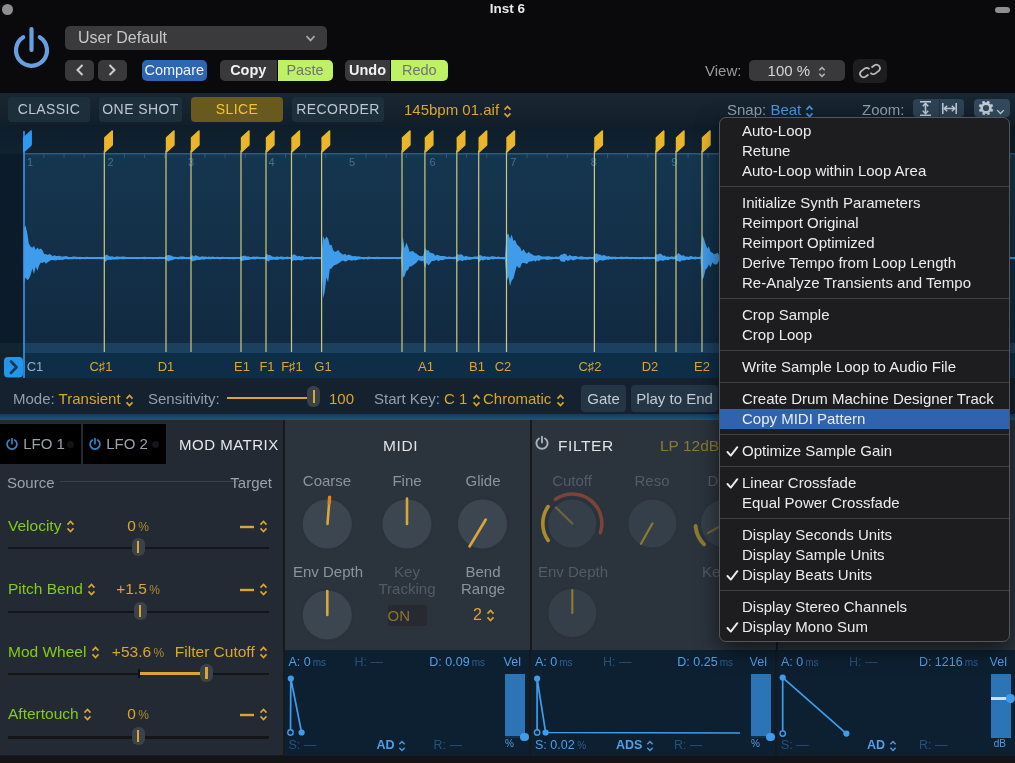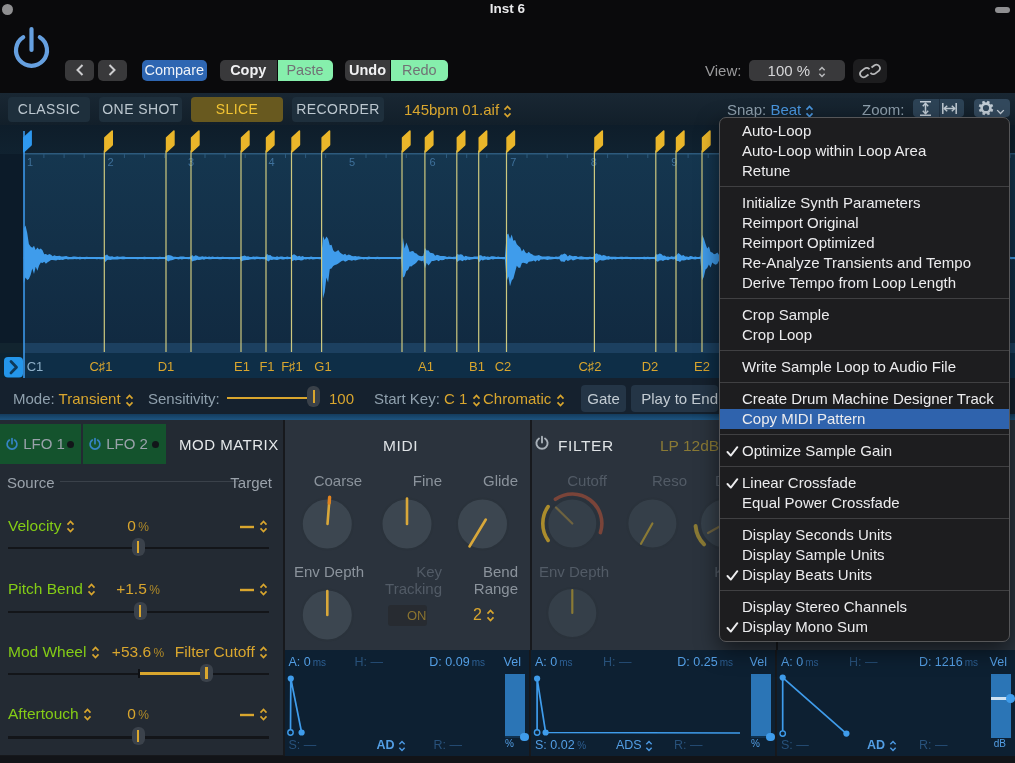--- a/index.html
+++ b/index.html
@@ -5,47 +5,47 @@
 #root{position:absolute;left:0;top:0;width:1015px;height:763px;overflow:hidden}
 .abs{position:absolute}
 
 #hdr{position:absolute;left:0;top:0;width:1015px;height:88px;background:#0a0a0c}
 #inst{position:absolute;left:0;top:1px;width:1015px;text-align:center;font-size:13.5px;font-weight:bold;color:#e9e9eb}
 #dot{position:absolute;left:1.5px;top:3.5px;width:11px;height:11px;border-radius:50%;background:#8f8f91}
 #pill{position:absolute;right:5px;top:6.5px;width:15px;height:6px;border-radius:3px;background:#8f8f91}
 #preset{position:absolute;left:65px;top:26px;width:262px;height:23.5px;background:#3a3a3c;border-radius:5px;color:#c6c7c9;font-size:16px;line-height:23px;padding-left:13px}
 #preset svg{position:absolute;right:11px;top:9px}
 .hbtn{position:absolute;top:59.5px;height:21px;background:#39393b;border-radius:5px;color:#d6d6d8;font-size:14.5px;line-height:21px;text-align:center}
-.hbtn.dim{background:#86efac;color:#717275}
+.hbtn.dim{background:#bef264;color:#717275}
 .hbtn.blue{background:#2e66b2;color:#eef2f8}
 .hbtn.bold{font-weight:bold;color:#f0f0f2}
 
 #tabbar{position:absolute;left:0;top:93px;width:1015px;height:32px;background:linear-gradient(#192733,#121f2a)}
 .tab{position:absolute;top:3.5px;height:25px;background:#1e2f3c;border-radius:4px;color:#bcc7cf;font-size:14px;line-height:25px;text-align:center;letter-spacing:0.4px}
 .tab.sel{background:#68591f;color:#f2c433}
 
 #wave{position:absolute;left:0;top:125px;width:1015px;height:253px}
 
 #modebar{position:absolute;left:0;top:378px;width:1015px;height:35.5px;background:#15212e;font-size:15px}
 #modebar .t{position:absolute;top:12px;white-space:nowrap}
 #blueline{position:absolute;left:0;top:413.5px;width:1015px;height:6.8px;background:linear-gradient(180deg,#143c5e,#1d5480)}
 
 #lower{position:absolute;left:0;top:420.3px;width:1015px;height:342.7px;background:#16181c}
 #mm{position:absolute;left:0;top:420.3px;width:283px;height:335px;background:#232a33;font-size:15.5px}
-.lfotab{position:absolute;top:3.5px;height:40px;background:#14532d;color:#9aa2ab;line-height:40px;font-size:15px;white-space:nowrap}
+.lfotab{position:absolute;top:3.5px;height:40px;background:#000000;color:#9aa2ab;line-height:40px;font-size:15px;white-space:nowrap}
 .mmlab{position:absolute;color:#84cc16;white-space:nowrap;font-size:15.5px}
 .mmval{position:absolute;left:0;width:276px;text-align:center;color:#d9a62e;white-space:nowrap;font-size:15.5px}
 .mmtgt{position:absolute;right:15px;color:#d9a62e;white-space:nowrap;text-align:right;font-size:15.5px}
 .pct{font-size:12px;color:#b08a28}
 .mmtrack{position:absolute;left:8px;width:261px;height:2.4px;background:#131519}
 .mmhandle{position:absolute;width:13px;height:18px;background:#3b424b;border-radius:6px}
 .mmhandle i{position:absolute;left:5.4px;top:3px;width:2.2px;height:12px;background:#d9a62e}
 #sect{position:absolute;left:283px;top:420.3px;width:732px;height:229.7px;background:#2b333d}
 .vline{position:absolute;top:420.3px;width:2px;height:335px;background:#17191d}
-.klab{position:absolute;color:#8b939c;font-size:15px;line-height:16.5px;text-align:right;white-space:nowrap}
+.klab{position:absolute;color:#8b939c;font-size:15px;line-height:16.5px;text-align:center;white-space:nowrap}
 .klab.dim{color:#525b66}
 .sect-title{position:absolute;color:#dfe3e6;font-size:15.5px;letter-spacing:0.6px;white-space:nowrap}
 
 .env{position:absolute;top:650px;height:106px;background:#0d2032}
 .ehead,.efoot{position:absolute;left:0;width:100%;height:23px;font-size:12.5px}
 .efoot{bottom:0}
 .ehead>span,.efoot>span{position:absolute;top:5px;white-space:nowrap}
 .eb{color:#539ee4}
 .ed{color:#28517a}
 .eu{font-size:10px;color:#2c5e92}
@@ -59,20 +59,23 @@
 </style></head><body>
 <div id="root">
     <div id="hdr">
       <div id="dot"></div>
       <div id="pill"></div>
       <div id="inst">Inst 6</div>
       <svg class="abs" width="44" height="50" viewBox="0 0 44 50" style="left:10px;top:26px">
         <path d="M21.5 3 V24" stroke="#66a0e0" stroke-width="4.2" stroke-linecap="round" fill="none"></path>
         <path d="M13.2 11.2 A15.5 15.5 0 1 0 29.8 11.2" stroke="#66a0e0" stroke-width="4.2" stroke-linecap="round" fill="none"></path>
       </svg>
+      <div id="preset">User Default<svg width="11" height="7" viewBox="0 0 11 7" style="vertical-align:middle">
+          <path d="M1.5 1.2 L5.5 5.4 L9.5 1.2" fill="none" stroke="#a8a8aa" stroke-width="1.7"></path>
+        </svg></div>
       <div class="hbtn" style="left:65px;width:29px"><svg width="10" height="12" viewBox="0 0 10 12" style="vertical-align:-1.5px">
           <path d="M7.5 1 L2.5 6 L7.5 11" fill="none" stroke="#cdcdcf" stroke-width="2"></path>
         </svg></div>
       <div class="hbtn" style="left:97.5px;width:29px"><svg width="10" height="12" viewBox="0 0 10 12" style="vertical-align:-1.5px">
           <path d="M2.5 1 L7.5 6 L2.5 11" fill="none" stroke="#cdcdcf" stroke-width="2"></path>
         </svg></div>
       <div class="hbtn blue" style="left:142px;width:64.5px">Compare</div>
       <div class="hbtn bold" style="left:219.5px;width:57.5px;border-radius:5px 0 0 5px">Copy</div>
       <div class="hbtn dim" style="left:277.5px;width:55px;border-radius:0 5px 5px 0">Paste</div>
       <div class="hbtn bold" style="left:345px;width:45px;border-radius:5px 0 0 5px">Undo</div>
@@ -213,21 +216,21 @@
       <div class="t" style="left:329px;color:#d9a62e">100</div>
       <div class="t" style="left:374px;color:#8fa0ad">Start Key: <span style="color:#d9a62e">C 1</span>&nbsp;<svg width="9" height="13" viewBox="0 0 9 13" style="vertical-align:middle">
           <path d="M1.5 4.6 L4.5 1.4 L7.5 4.6" fill="none" stroke="#d9a62e" stroke-width="1.6"></path>
           <path d="M1.5 8.4 L4.5 11.6 L7.5 8.4" fill="none" stroke="#d9a62e" stroke-width="1.6"></path>
         </svg></div>
       <div class="t" style="left:483px;color:#d9a62e">Chromatic&nbsp;<svg width="9" height="13" viewBox="0 0 9 13" style="vertical-align:middle">
           <path d="M1.5 4.6 L4.5 1.4 L7.5 4.6" fill="none" stroke="#d9a62e" stroke-width="1.6"></path>
           <path d="M1.5 8.4 L4.5 11.6 L7.5 8.4" fill="none" stroke="#d9a62e" stroke-width="1.6"></path>
         </svg></div>
       <div class="abs" style="left:581px;top:6.5px;width:45px;height:27px;background:#243546;border-radius:4px;color:#c3ccd3;text-align:center;line-height:27px">Gate</div>
-      <div class="abs" style="left:631px;top:6.5px;width:87px;height:27px;background:#243546;border-radius:4px;color:#c3ccd3;text-align:right;line-height:27px">Play to End</div>
+      <div class="abs" style="left:631px;top:6.5px;width:87px;height:27px;background:#243546;border-radius:4px;color:#c3ccd3;text-align:center;line-height:27px">Play to End</div>
     </div>
     <div id="blueline"></div>
     <div id="lower"></div>
     <div id="sect"></div>
     <div id="mm">
       <div class="lfotab" style="left:0;width:81px"><span style="margin-left:5px"><svg width="14" height="14" viewBox="0 0 20 20" style="vertical-align:-2px">
             <path d="M10 2.2 V9.5" stroke="#3584c4" stroke-width="2.4" stroke-linecap="round" fill="none"></path>
             <path d="M6.2 4.4 A7 7 0 1 0 13.8 4.4" stroke="#3584c4" stroke-width="2.4" stroke-linecap="round" fill="none"></path>
           </svg></span> LFO 1<span style="position:absolute;right:7px;top:17.5px;width:7px;height:7px;border-radius:50%;background:#121519"></span></div>
       <div class="lfotab" style="left:83px;width:83px"><span style="margin-left:5px"><svg width="14" height="14" viewBox="0 0 20 20" style="vertical-align:-2px">
@@ -301,21 +304,21 @@
         <i></i>
       </div>
     </div>
     <div class="sect-title" style="left:383px;top:437px">MIDI</div>
     <div class="klab" style="left:292px;top:473px;width:70px">Coarse</div>
     <div class="klab" style="left:372px;top:473px;width:70px">Fine</div>
     <div class="klab" style="left:448px;top:473px;width:70px">Glide</div>
     <div class="klab" style="left:292px;top:564px;width:72px">Env Depth</div>
     <div class="klab dim" style="left:372px;top:564px;width:70px">Key<br>Tracking</div>
     <div class="klab" style="left:448px;top:564px;width:70px">Bend<br>Range</div>
-    <div class="abs" style="left:387.5px;top:605px;width:39px;height:21px;background:#272b31;border-radius:3px;color:#8a7430;font-size:13px;text-align:right;line-height:21px">ON</div>
+    <div class="abs" style="left:387.5px;top:605px;width:39px;height:21px;background:#272b31;border-radius:3px;color:#8a7430;font-size:15px;text-align:left;line-height:21px">ON</div>
     <div class="abs" style="left:473px;top:606px;color:#d9a62e;font-size:16px">2&nbsp;<svg width="9" height="13" viewBox="0 0 9 13" style="vertical-align:middle">
         <path d="M1.5 4.6 L4.5 1.4 L7.5 4.6" fill="none" stroke="#d9a62e" stroke-width="1.6"></path>
         <path d="M1.5 8.4 L4.5 11.6 L7.5 8.4" fill="none" stroke="#d9a62e" stroke-width="1.6"></path>
       </svg></div>
     <div class="abs" style="left:534px;top:435px"><svg width="16" height="16" viewBox="0 0 20 20" style="vertical-align:-2px">
         <path d="M10 2.2 V9.5" stroke="#a8b0b8" stroke-width="2.4" stroke-linecap="round" fill="none"></path>
         <path d="M6.2 4.4 A7 7 0 1 0 13.8 4.4" stroke="#a8b0b8" stroke-width="2.4" stroke-linecap="round" fill="none"></path>
       </svg></div>
     <div class="sect-title" style="left:558px;top:437px">FILTER</div>
     <div class="abs" style="left:660px;top:437px;color:#8a7a35;font-size:15.5px">LP 12dB</div>
@@ -376,21 +379,21 @@
         <span class="ed" style="left:72px">H: —</span>
         <span class="eb" style="right:42px">D: 0.25<span class="eu"> ms</span></span>
         <span class="eb" style="right:8px">Vel</span>
       </div>
       <div style="position:absolute;right:4.5px;top:24px;width:20px;height:64px;background:#2b75b6">
         <div style="position:absolute;left:0;bottom:0;width:100%;height:2.5px;background:#10314e"></div>
         <div style="position:absolute;right:-4px;bottom:-3px;width:8.5px;height:8.5px;border-radius:50%;background:#3f9ceb"></div>
       </div>
       <div class="efoot">
         <span class="eb" style="left:4px">S: 0.02 <span class="eu">%</span></span>
-        <span class="eb" style="left:85px;font-weight:normal">ADS&nbsp;<svg width="8" height="12" viewBox="0 0 9 13" style="vertical-align:middle">
+        <span class="eb" style="left:85px;font-weight:bold">ADS&nbsp;<svg width="8" height="12" viewBox="0 0 9 13" style="vertical-align:middle">
             <path d="M1.5 4.6 L4.5 1.4 L7.5 4.6" fill="none" stroke="#4a97e0" stroke-width="1.6"></path>
             <path d="M1.5 8.4 L4.5 11.6 L7.5 8.4" fill="none" stroke="#4a97e0" stroke-width="1.6"></path>
           </svg></span>
         <span class="ed" style="left:143px">R: —</span>
         <span class="eu2" style="right:15px">%</span>
       </div>
     </div>
     <div class="env" style="left:777px;width:238px">
       <div class="ehead">
         <span class="eb" style="left:4px">A: 0<span class="eu"> ms</span></span>
@@ -428,28 +431,28 @@
       </g>
       <g fill="#0d2133" stroke="#3f9ceb" stroke-width="1.4">
         <circle cx="290.5" cy="732.5" r="2.7"></circle>
         <circle cx="537.1" cy="732.5" r="2.7"></circle>
         <circle cx="782.7" cy="733.6" r="2.7"></circle>
       </g>
     </svg>
     <div id="botstrip"></div>
     <div id="menu">
       <div class="mi">Auto-Loop</div>
+      <div class="mi">Retune</div>
       <div class="mi">Auto-Loop within Loop Area</div>
-      <div class="mi">Retune</div>
       <div class="msep"></div>
       <div class="mi">Initialize Synth Parameters</div>
       <div class="mi">Reimport Original</div>
       <div class="mi">Reimport Optimized</div>
+      <div class="mi">Derive Tempo from Loop Length</div>
       <div class="mi">Re-Analyze Transients and Tempo</div>
-      <div class="mi">Derive Tempo from Loop Length</div>
       <div class="msep"></div>
       <div class="mi">Crop Sample</div>
       <div class="mi">Crop Loop</div>
       <div class="msep"></div>
       <div class="mi">Write Sample Loop to Audio File</div>
       <div class="msep"></div>
       <div class="mi">Create Drum Machine Designer Track</div>
       <div class="mi hi">Copy MIDI Pattern</div>
       <div class="msep"></div>
       <div class="mi"><svg width="13" height="12" viewBox="0 0 13 12" style="position:absolute;left:6px;top:5px">

